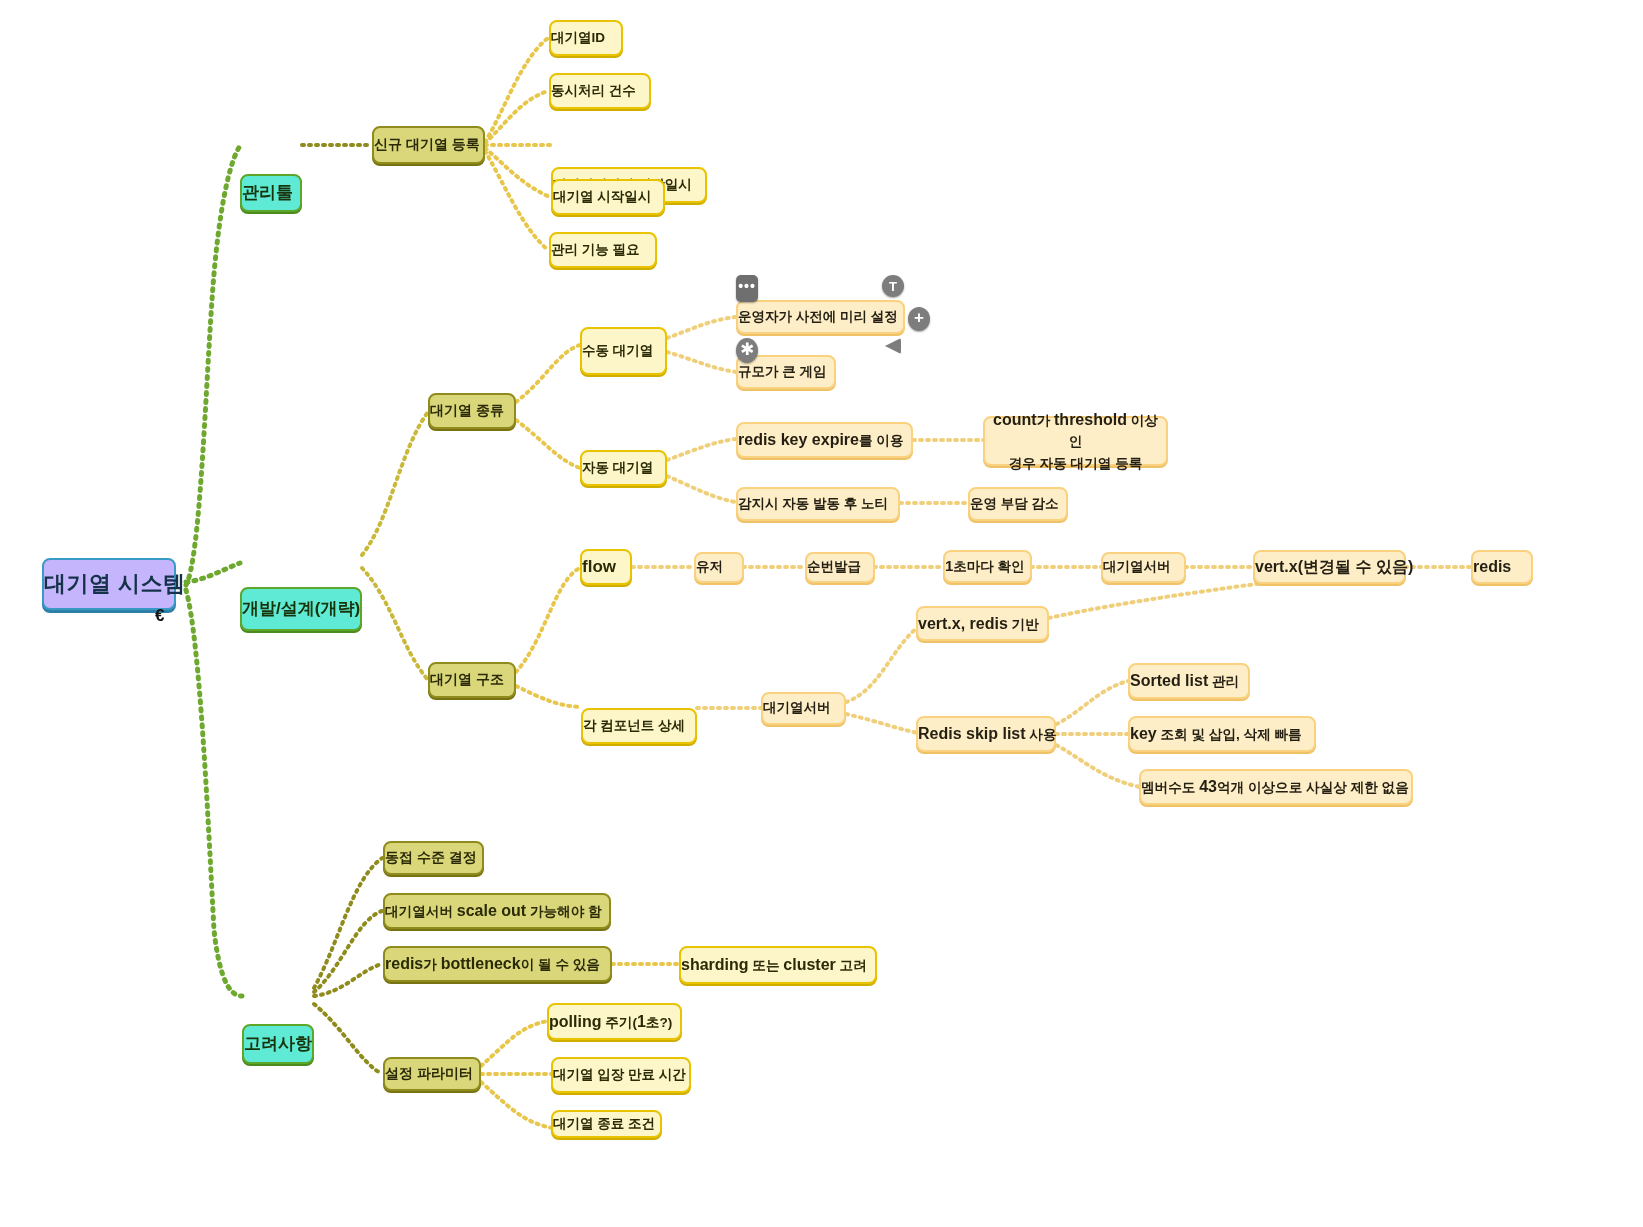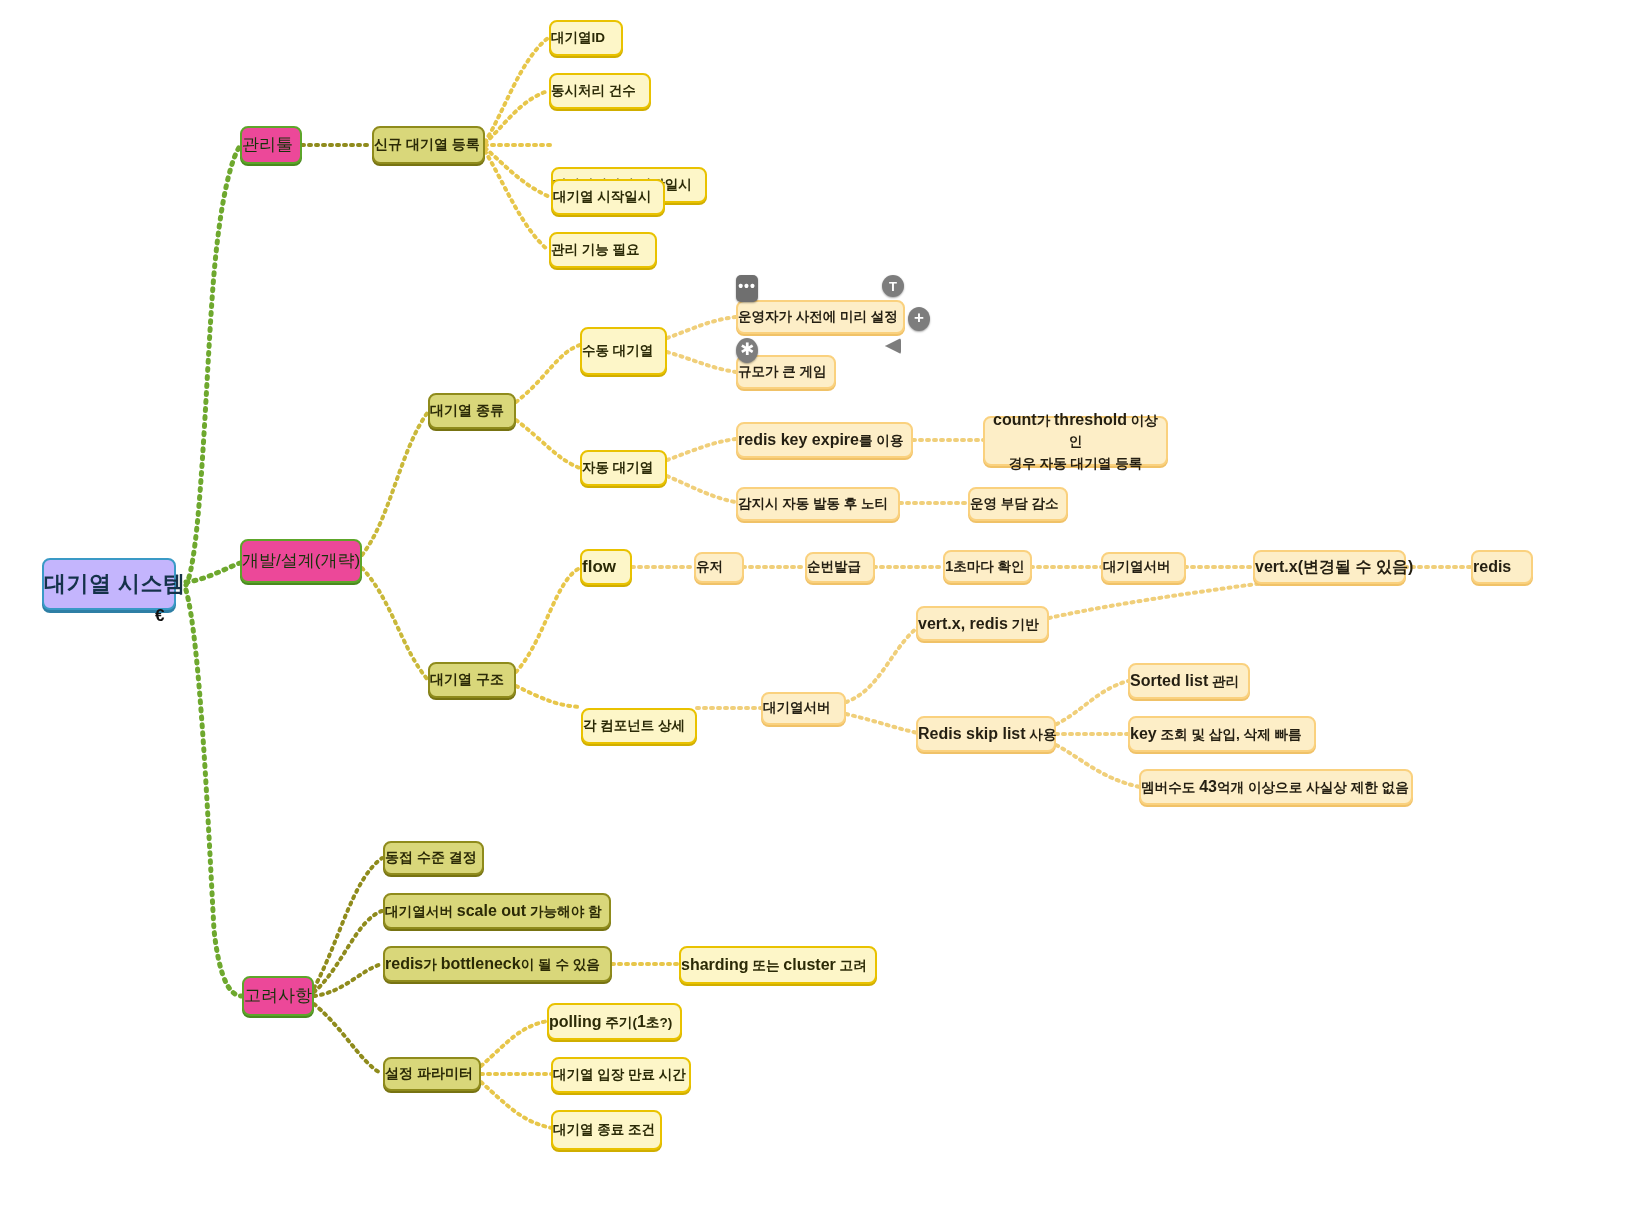--- a/index.html
+++ b/index.html
@@ -44,26 +44,27 @@
   .n-root {
     background: #c4b5fd;
     border: 2px solid #3a9ac6;
     box-shadow: 0 3px 0 #2e7fa5;
     font-size: 22px;
     font-weight: bold;
     color: #15324a;
     letter-spacing: .5px;
   }
   .n-green {
-    background: #ec4899;
+    background: #5eead4;
     border: 2.5px solid #5da62a;
     box-shadow: 0 2px 0 #4a8a1f;
     font-size: 17px;
-    font-weight: normal;
+    font-weight: bold;
     color: #16330a;
+    margin-top: 48px;
   }
   .n-olive {
     background: #d9d77a;
     border: 2.5px solid #8f8b1c;
     box-shadow: 0 2px 0 #777312;
     font-size: 14px;
     font-weight: bold;
     color: #2b2a06;
   }
   .n-gold {
@@ -392,17 +393,17 @@
   <div class="node n-gold big" style="left:547px; top:1003px; width:135px; height:37px;">
     <span>
       <span>polling</span><span class="sm"> 주기(</span><span>1</span><span class="sm">초?)</span>
     </span>
   </div>
 
   <div class="node n-gold" style="left:551px; top:1057px; width:140px; height:36px;">
     <span>대기열 입장 만료 시간</span>
   </div>
 
-  <div class="node n-gold" style="left:551px; top:1110px; width:111px; height:40px;">
+  <div class="node n-gold" style="left:551px; top:1110px; width:111px; height:28px;">
     <span>대기열 종료 조건</span>
   </div>
 
 </div>
 
 </body></html>

